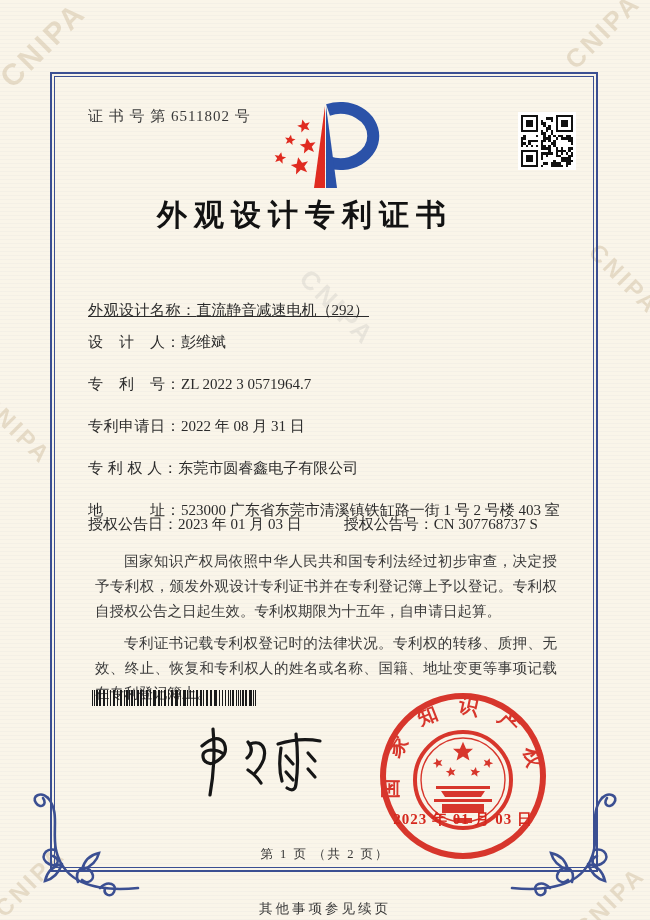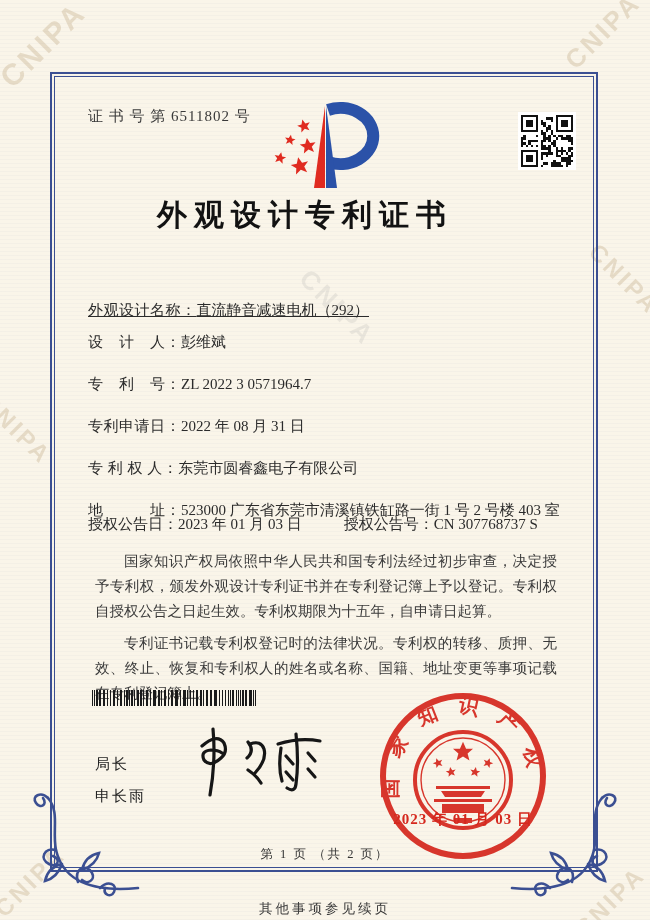--- a/index.html
+++ b/index.html
@@ -431,24 +431,20 @@
         <rect x="144" y="0" width="1" height="16" fill="#1a1a1a"></rect>
         <rect x="146" y="0" width="1" height="16" fill="#1a1a1a"></rect>
         <rect x="148" y="0" width="1" height="16" fill="#1a1a1a"></rect>
         <rect x="150" y="0" width="2" height="16" fill="#1a1a1a"></rect>
         <rect x="153" y="0" width="2" height="16" fill="#1a1a1a"></rect>
         <rect x="157" y="0" width="3" height="16" fill="#1a1a1a"></rect>
         <rect x="161" y="0" width="1" height="16" fill="#1a1a1a"></rect>
         <rect x="163" y="0" width="1" height="16" fill="#1a1a1a"></rect>
       </svg></div>
 
-  <div class="signer">
-    <div>局长</div>
-    <div>申长雨</div>
-  </div>
 
   <svg class="signature" width="160" height="85" viewBox="0 0 160 85">
     <g fill="none" stroke="#161616" stroke-width="3.2" stroke-linecap="round" stroke-linejoin="round">
       <path d="M20,24 q15,-13 22,-3 q4,9 -3,15 q-11,10 -17,2 q-4,-9 7,-10 q7,0 11,3"></path>
       <path d="M31,7 q3,32 -3,66"></path>
       <path d="M66,20 q7,9 -1,16"></path>
       <path d="M68,22 q11,-4 14,5 q3,11 -9,24"></path>
       <path d="M66,48 q9,6 13,13"></path>
       <path d="M96,22 q22,-7 42,-3"></path>
       <path d="M114,12 q3,28 0,50 q-1,9 -9,4"></path>

